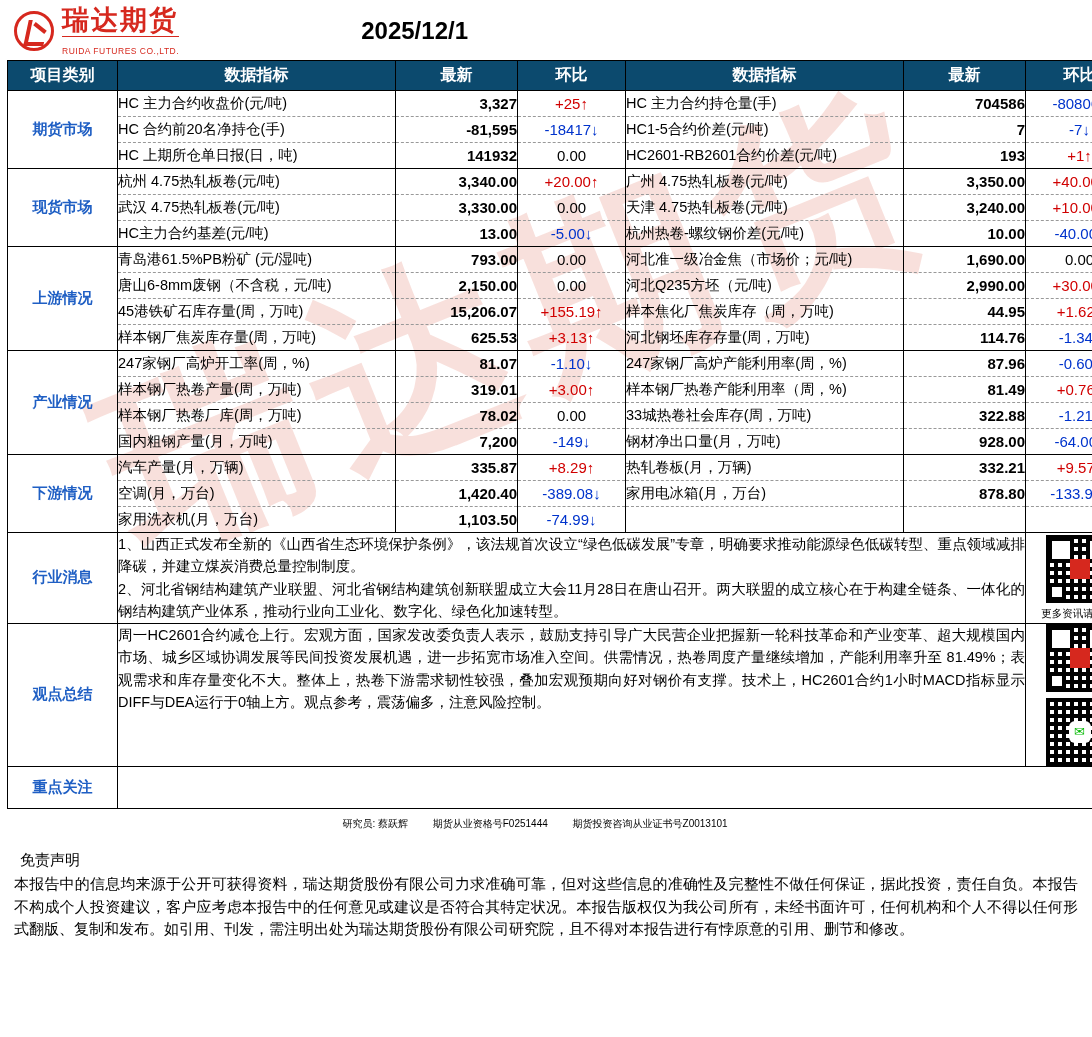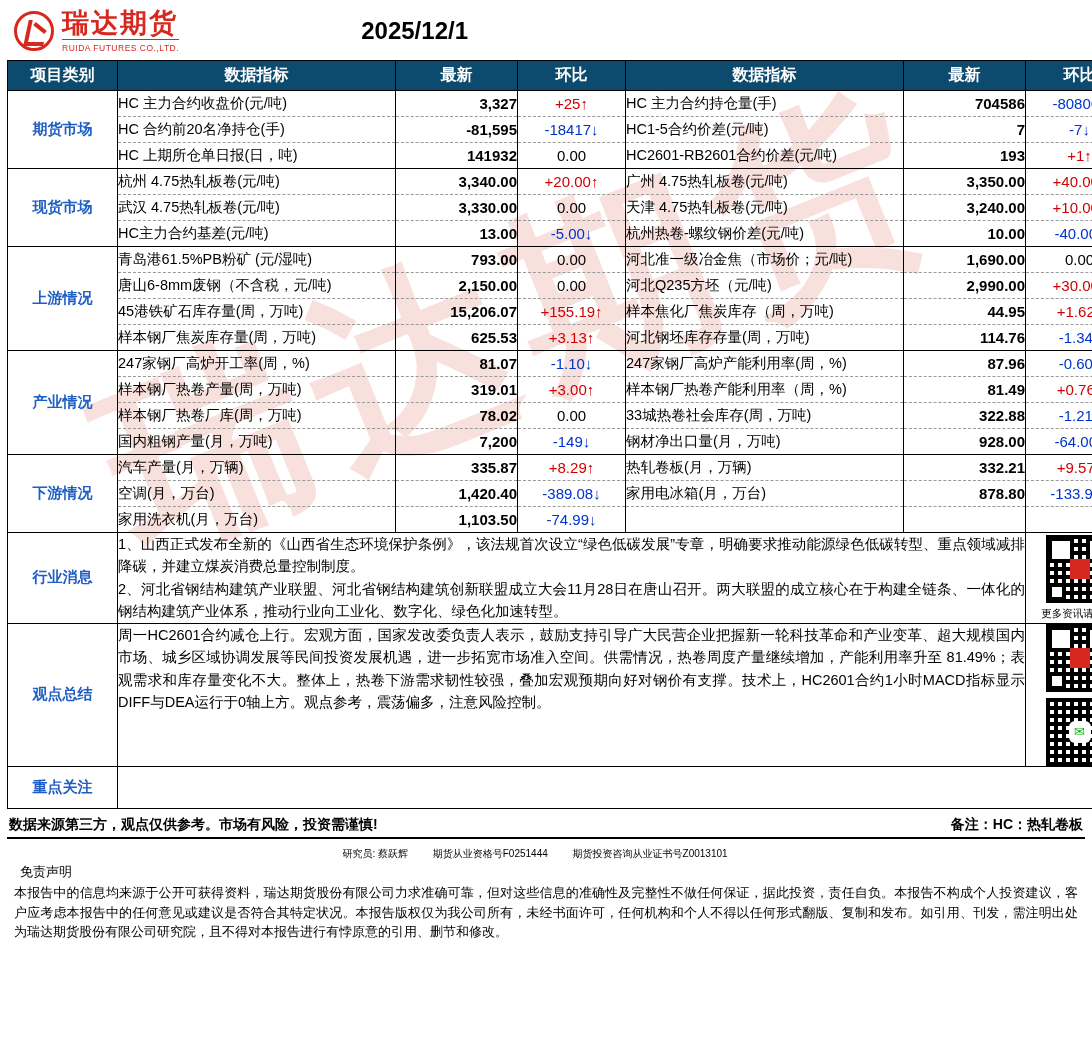--- a/index.html
+++ b/index.html
@@ -61,21 +61,21 @@
     background: #d6281e;
     transform: rotate(38deg);
   }
   .logo-text-cn {
     font-family: "Liberation Serif", serif;
     font-size: 27px; font-weight: bold; color: #d6281e;
     letter-spacing: 2px; line-height: 1.05;
   }
   .logo-text-en {
     font-size: 8.5px; color: #d6281e; letter-spacing: 0.5px;
-    border-top: 1px solid #d6281e; padding-top: 3px; margin-top: 1px;
+    border-top: 1px solid #d6281e; padding-top: 9px; margin-top: 1px;
   }
   .doc-title {
     flex: 1; text-align: center;
     font-size: 28px; font-weight: bold;
     letter-spacing: 1px;
   }
   .doc-date {
     width: 210px; text-align: right;
     font-size: 24px; font-weight: bold;
     padding-right: 6px;
@@ -206,22 +206,22 @@
     font-size: 14px; font-weight: bold;
     padding: 3px 2px;
     border-bottom: 2px solid #000;
   }
   .researcher {
     width: 1078px; margin: 8px 7px 0 7px;
     text-align: center; font-size: 10px;
   }
   .researcher span { margin-right: 22px; }
   .disclaimer {
-    width: 1064px; margin: 1px 14px 0 14px;
-    font-size: 13px;
+    width: 1064px; margin: 18px 14px 0 14px;
+    font-size: 15px;
     line-height: 1.5;
   }
   .disclaimer .dtitle { margin-bottom: 2px; padding-left: 6px; }
   .disclaimer p { margin: 0; text-align: justify; }
 </style>
 </head>
 <body>
 
 <div class="watermark">瑞达期货</div>
 
@@ -434,24 +434,20 @@
         </tr>
         <tr>
           <td class="cat">重点关注</td>
           <td class="longtext focus-cell" colspan="6">
             <div></div>
           </td>
         </tr>
       </tbody>
   </table>
 
-  <div class="footer-note">
-    <div>数据来源第三方，观点仅供参考。市场有风险，投资需谨慎!</div>
-    <div>备注：HC：热轧卷板</div>
-  </div>
 
   <div class="researcher">
     <span>研究员: 蔡跃辉</span>
     <span>期货从业资格号F0251444</span>
     <span>期货投资咨询从业证书号Z0013101</span>
   </div>
 
   <div class="disclaimer">
     <div class="dtitle">免责声明</div>
     <p>本报告中的信息均来源于公开可获得资料，瑞达期货股份有限公司力求准确可靠，但对这些信息的准确性及完整性不做任何保证，据此投资，责任自负。本报告不构成个人投资建议，客户应考虑本报告中的任何意见或建议是否符合其特定状况。本报告版权仅为我公司所有，未经书面许可，任何机构和个人不得以任何形式翻版、复制和发布。如引用、刊发，需注明出处为瑞达期货股份有限公司研究院，且不得对本报告进行有悖原意的引用、删节和修改。</p>

